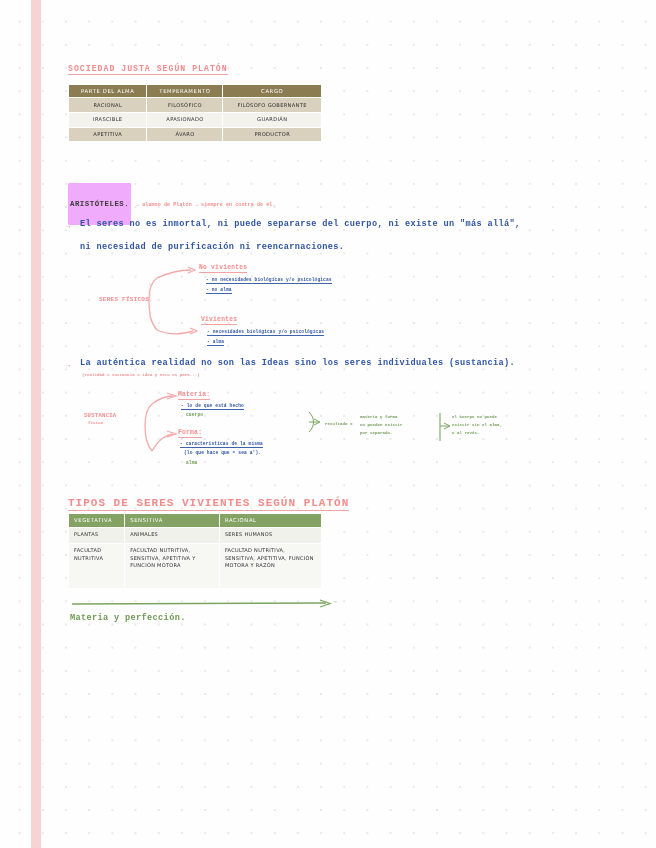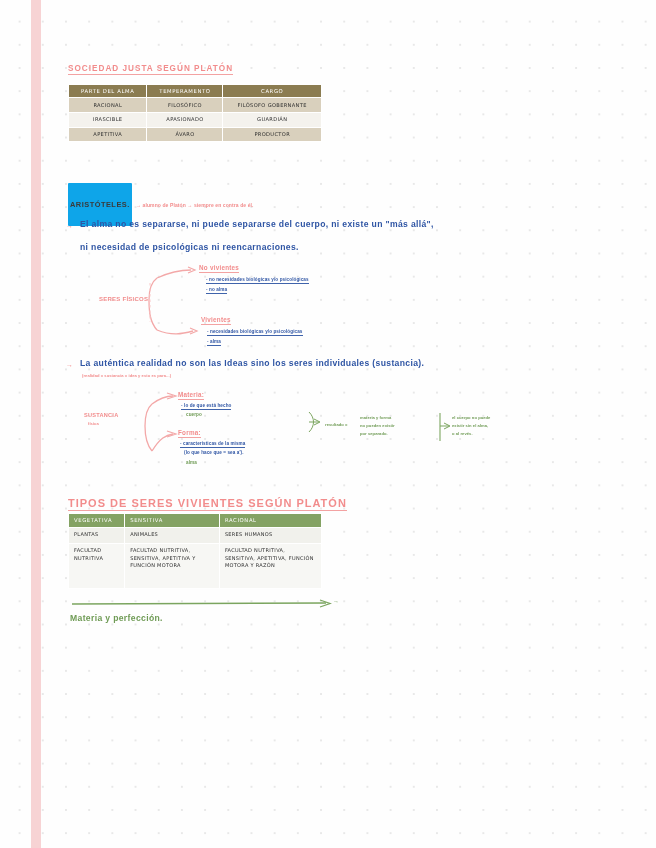--- a/index.html
+++ b/index.html
@@ -26,21 +26,21 @@
   #margin-rule {
     position: absolute;
     left: 31px; top: 0;
     width: 10px; height: 848px;
     background: #f7d3d4;
   }
 
   
   .hw {
     position: absolute;
-    font-family: Liberation Sans, sans-serif;
+    font-family: Liberation Mono, monospace;
     white-space: nowrap;
     letter-spacing: 0.3px;
   }
   .pink  { color: #f28c8c; }
   .blue  { color: #2f55a4; }
   .green { color: #6f9b55; }
   .dark  { color: #3a3a3a; }
 
   .t-title {
     font-size: 8.2px; font-weight: 700;
@@ -65,21 +65,21 @@
   }
   .underline-pink {
     border-bottom: 1.1px solid #f3a2a2;
     padding-bottom: 1px;
   }
   .underline-blue {
     border-bottom: 1px solid #3f63ab;
     padding-bottom: 0.5px;
   }
   .hl-pink {
-    background: #0ea5e9;
+    background: #f0abfc;
     padding: 17px 2px;
     border-radius: 1px;
   }
 
   
   .tbl {
     position: absolute;
     border-collapse: collapse;
     font-family: "DejaVu Sans", sans-serif;
   }
@@ -172,22 +172,22 @@
     </tr>
   </tbody>
 </table>
 
 <div class="hw t-hand dark" style="left:68px; top:200px; font-size:7.4px; letter-spacing:0.5px;">
   <span class="hl-pink">ARISTÓTELES.</span>
 </div>
 <div class="hw t-tiny pink" style="left:136px; top:202px; font-size:5.0px;">→ alumno de Platón → siempre en contra de él.</div>
 
 <div class="hw t-hand pink" style="left:66px; top:222px; font-size:7px;">→</div>
-<div class="hw t-hand blue" style="left:80px; top:219px;">El alma no es separarse, ni puede separarse del cuerpo, ni existe un "más allá",</div>
-<div class="hw t-hand blue" style="left:80px; top:242px;">ni necesidad de psicológicas ni reencarnaciones.</div>
+<div class="hw t-hand blue" style="left:80px; top:219px;">El seres no es inmortal, ni puede separarse del cuerpo, ni existe un "más allá",</div>
+<div class="hw t-hand blue" style="left:80px; top:242px;">ni necesidad de purificación ni reencarnaciones.</div>
 
 <svg class="ov">
 
   <path d="M157,278 C150,283 149,292 149,300 C149,312 150,322 157,330" fill="none" stroke="#f3a8a8" stroke-width="1.3"></path>
   <path d="M157,278 C170,272 180,270 191,270" fill="none" stroke="#f3a8a8" stroke-width="1.3"></path>
   <path d="M157,330 C172,336 182,334 193,331" fill="none" stroke="#f3a8a8" stroke-width="1.3"></path>
 
   <path d="M188,267 L195,270 L188,273" fill="none" stroke="#f3a8a8" stroke-width="1.2"></path>
   <path d="M190,328 L197,331 L190,334" fill="none" stroke="#f3a8a8" stroke-width="1.2"></path>
 

